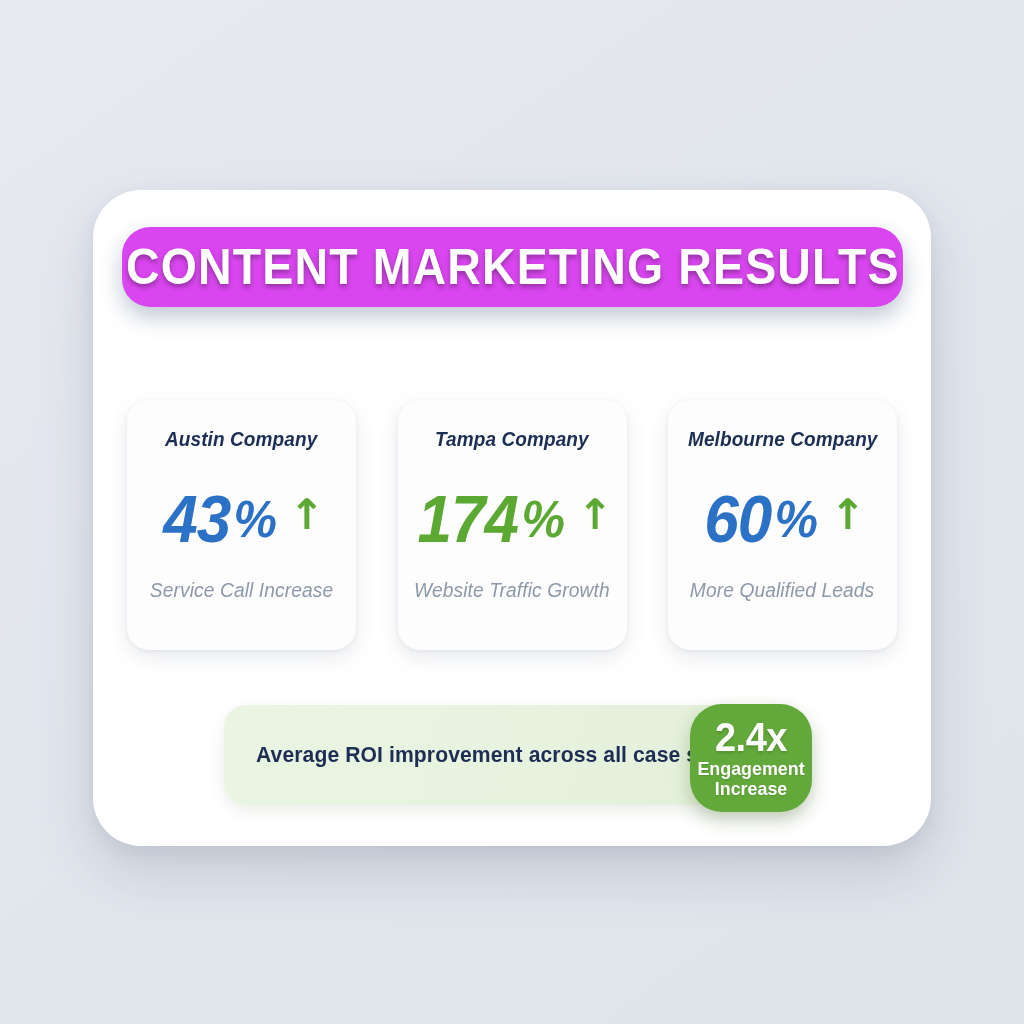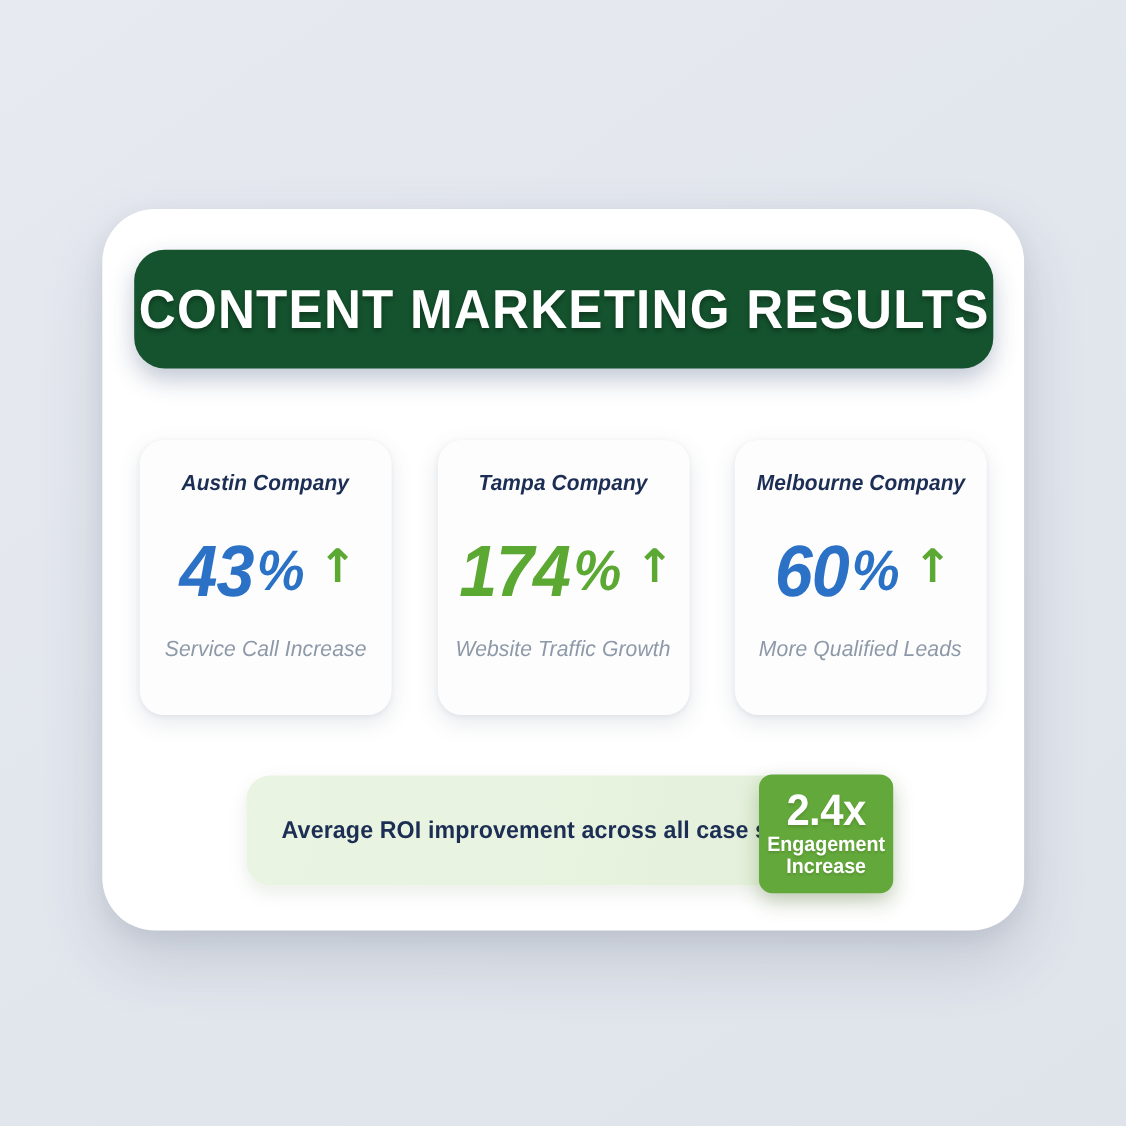--- a/index.html
+++ b/index.html
@@ -31,22 +31,22 @@
     box-shadow: 0 26px 55px rgba(60, 74, 99, 0.17),
                 0 6px 18px rgba(60, 74, 99, 0.08);
   }
 
   
   .header-bar {
     position: absolute;
     left: 122px;
     top: 227px;
     width: 781px;
-    height: 108px;
-    background: #14532d;
+    height: 80px;
+    background: #d946ef;
     border-radius: 28px;
     box-shadow: 0 10px 22px rgba(30, 54, 97, 0.28);
     display: flex;
     align-items: center;
     justify-content: center;
   }
   .header-title {
     color: #ffffff;
     font-family: "Liberation Sans Narrow", "Liberation Sans", sans-serif;
     font-size: 50px;
@@ -163,21 +163,21 @@
     transform-origin: left center;
     white-space: nowrap;
   }
   .badge {
     position: absolute;
     left: 690px;
     top: 704px;
     width: 122px;
     height: 108px;
     background: #63a83a;
-    border-radius: 12px;
+    border-radius: 32px;
     box-shadow: 0 8px 18px rgba(66, 104, 35, 0.3);
     display: flex;
     flex-direction: column;
     align-items: center;
     justify-content: center;
     box-sizing: border-box;
     padding-top: 2px;
   }
   .badge-value {
     color: #ffffff;

